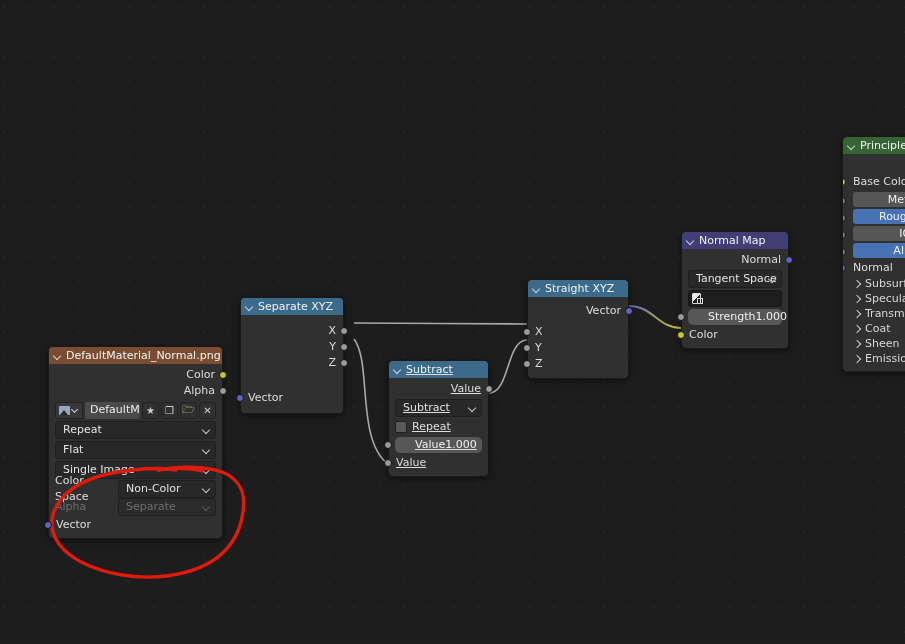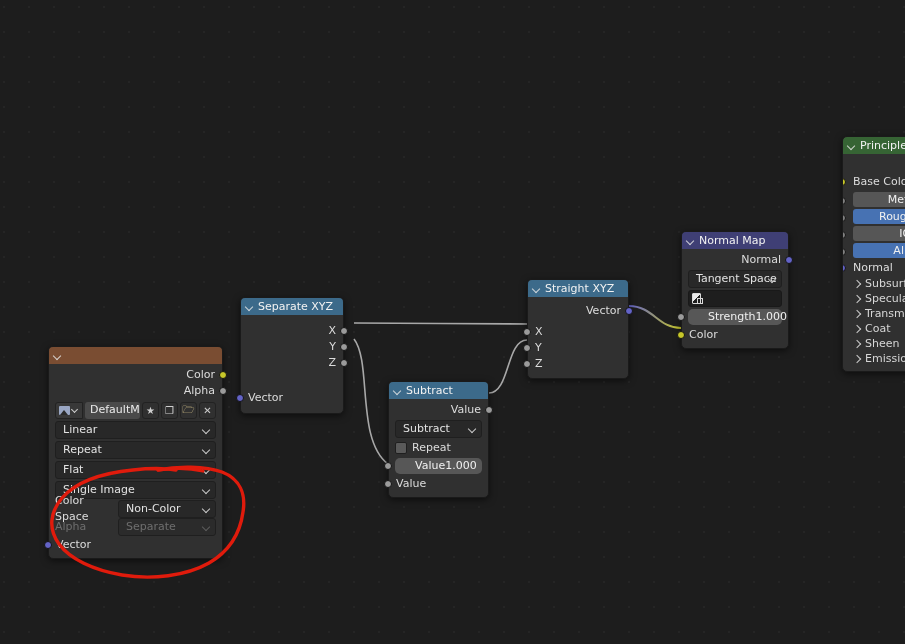--- a/index.html
+++ b/index.html
@@ -356,20 +356,21 @@
     <path d="M 489,393 C 510,393 506,340 527,340" stroke="url(#g-gray)" stroke-width="1.6" fill="none"></path>
 
     <path d="M 629,306 C 653,306 658,328 681,328" stroke="url(#g-vtoy)" stroke-width="2" fill="none"></path>
 
     <path d="M 789,258 C 810,258 825,258 842,258" stroke="url(#g-purp)" stroke-width="2" fill="none"></path>
   </svg>
 
   <div class="node" style="left:48px; top:346px; width:175px;">
     <div class="node-header hdr-tex">
       <span class="chev"></span>
+      <span>DefaultMaterial_Normal.png</span>
     </div>
     <div class="node-body">
       <div class="row right">
         <span class="sock sock-yellow" style="right:-5px; top:4px;"></span>
         <span>Color</span>
       </div>
       <div class="row right">
         <span class="sock sock-gray" style="right:-5px; top:4px;"></span>
         <span>Alpha</span>
       </div>
@@ -379,21 +380,20 @@
           <span class="imgglyph"></span>
           <span class="mini-chev"></span>
         </div>
         <div class="id-name">DefaultMaterial...</div>
         <div class="idbtn">★</div>
         <div class="idbtn">❐</div>
         <div class="idbtn" style="color:#d7c48a;">🗁</div>
         <div class="idbtn">✕</div>
       </div>
 
-      <div class="dropdown">Linear</div>
       <div class="dropdown">Repeat</div>
       <div class="dropdown">Flat</div>
       <div class="dropdown">Single Image</div>
 
       <div class="lblcol">
         <span class="lbl">Color Space</span>
         <span class="dropdown">Non-Color</span>
       </div>
       <div class="lblcol">
         <span class="lbl dim">Alpha</span>
@@ -426,21 +426,21 @@
         <span>Z</span>
       </div>
       <div style="height:19px;"></div>
       <div class="row">
         <span class="sock sock-purple" style="left:-5px; top:4px;"></span>
         <span>Vector</span>
       </div>
     </div>
   </div>
 
-  <div class="node" style="left:388px; top:381px; width:101px;">
+  <div class="node" style="left:388px; top:360px; width:101px;text-decoration:underline;">
     <div class="node-header hdr-conv">
       <span class="chev"></span>
       <span>Subtract</span>
     </div>
     <div class="node-body">
       <div class="row right">
         <span class="sock sock-gray" style="right:-5px; top:4px;"></span>
         <span>Value</span>
       </div>
       <div class="dropdown">Subtract</div>

